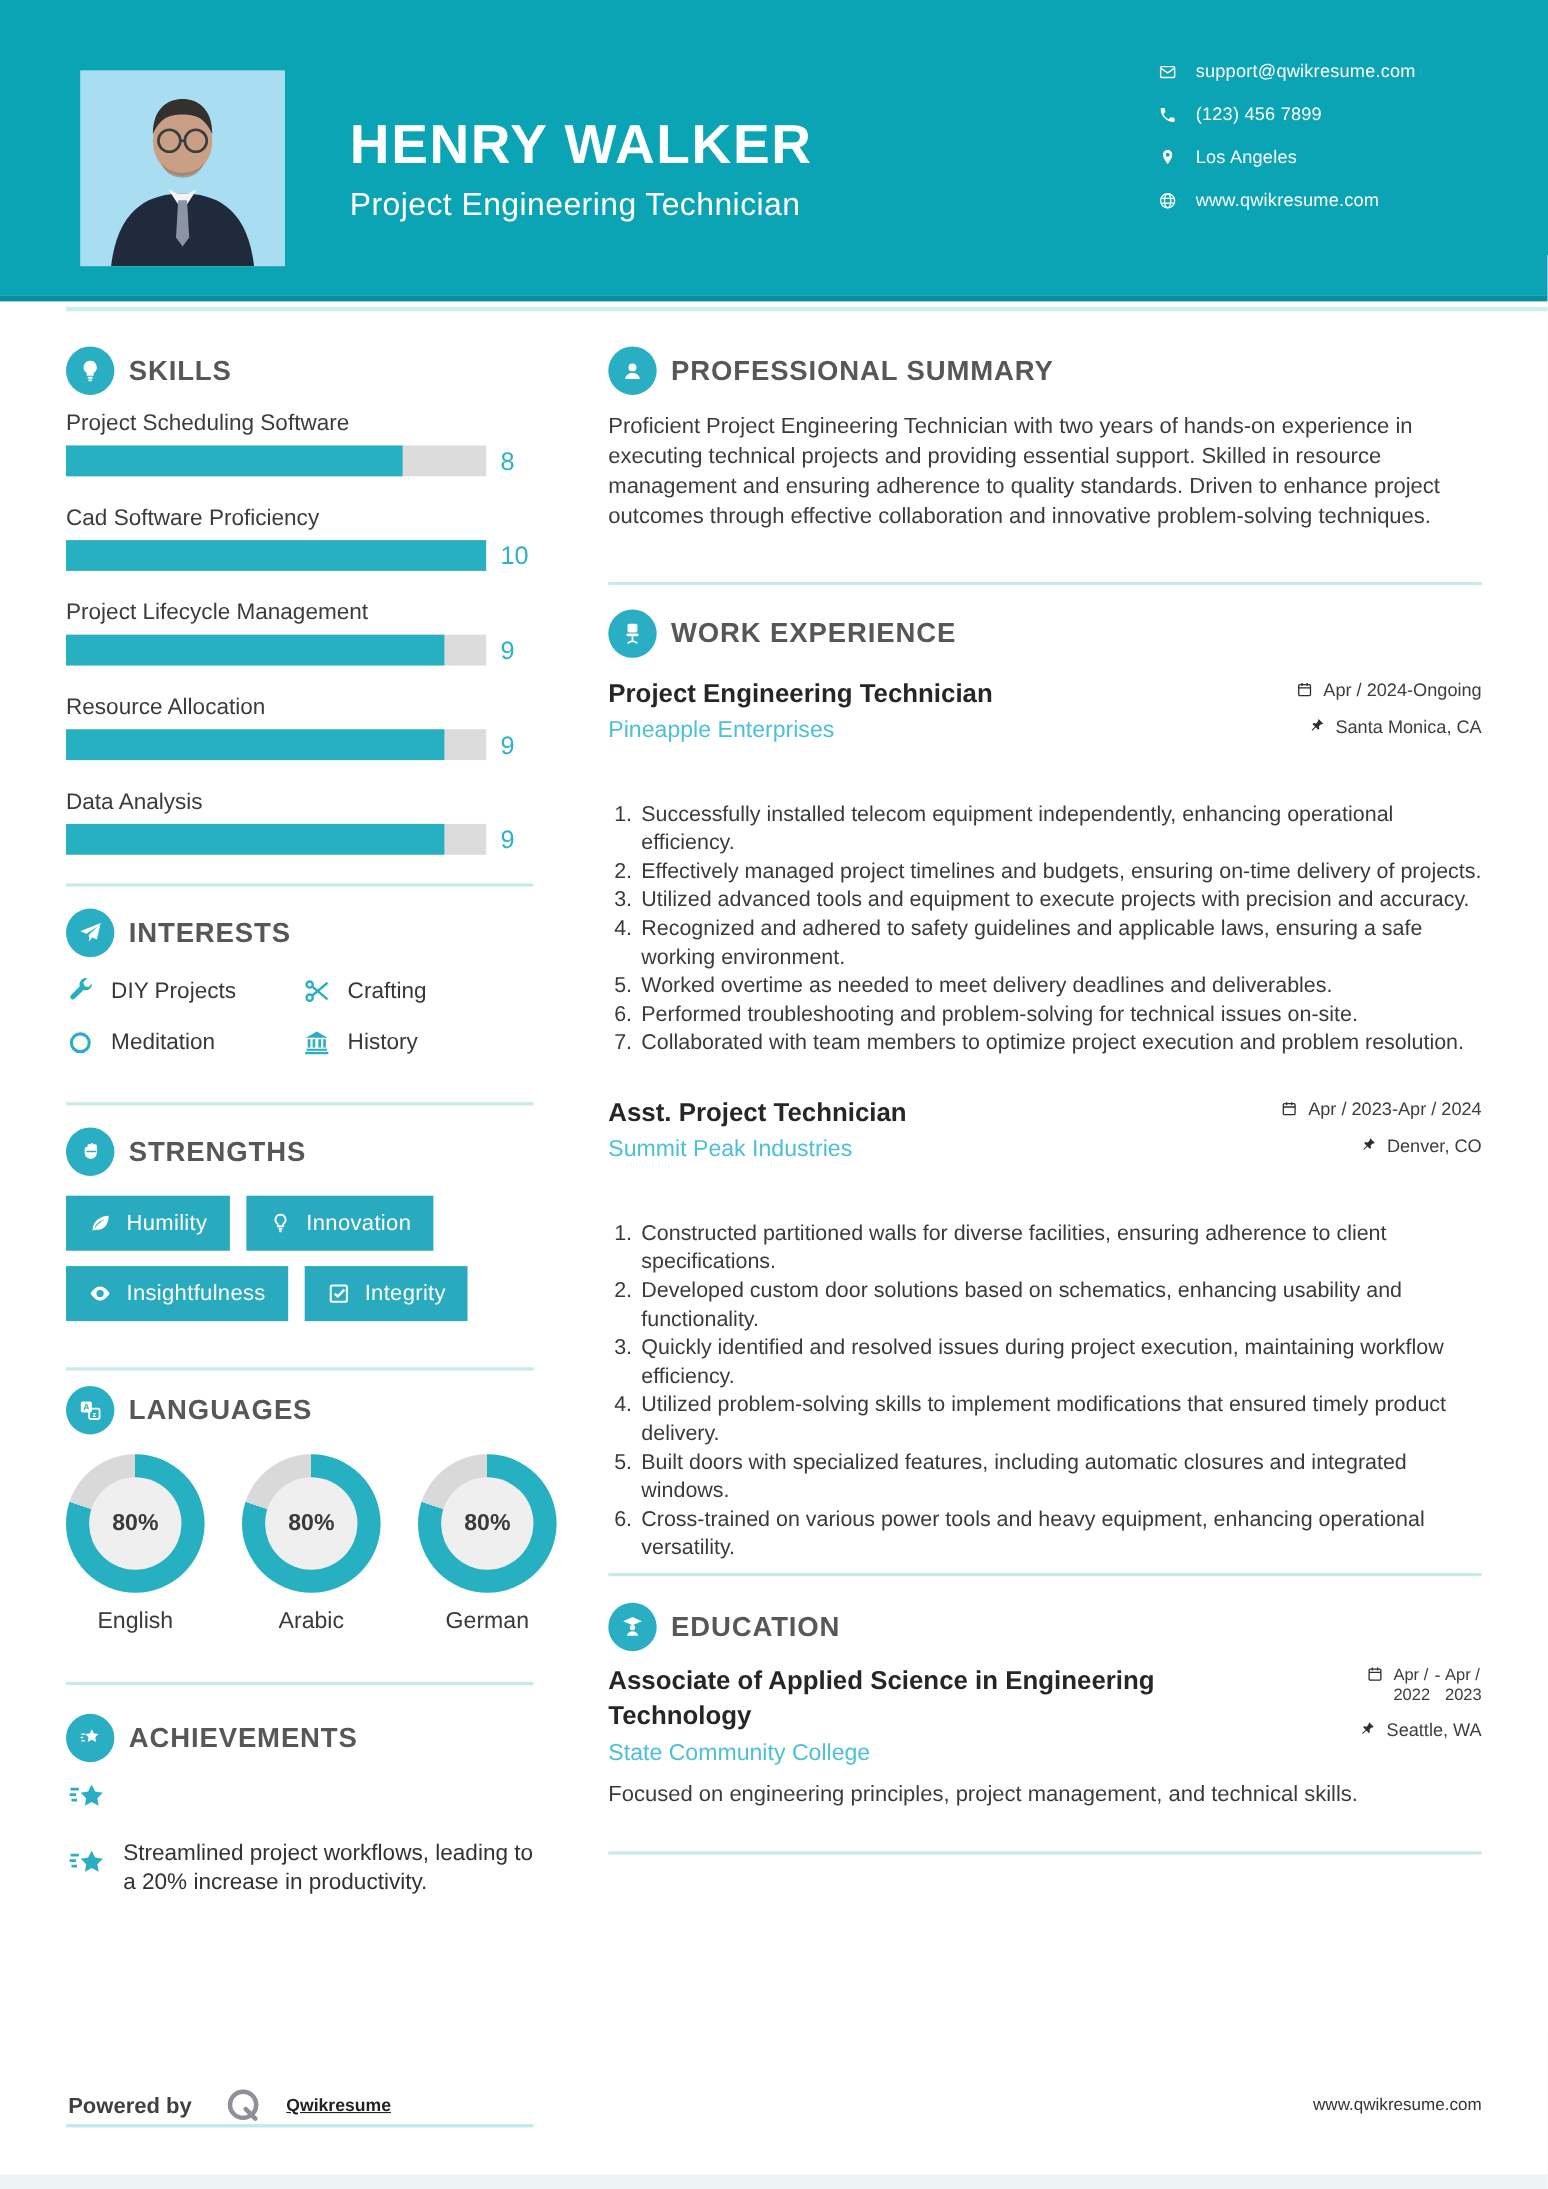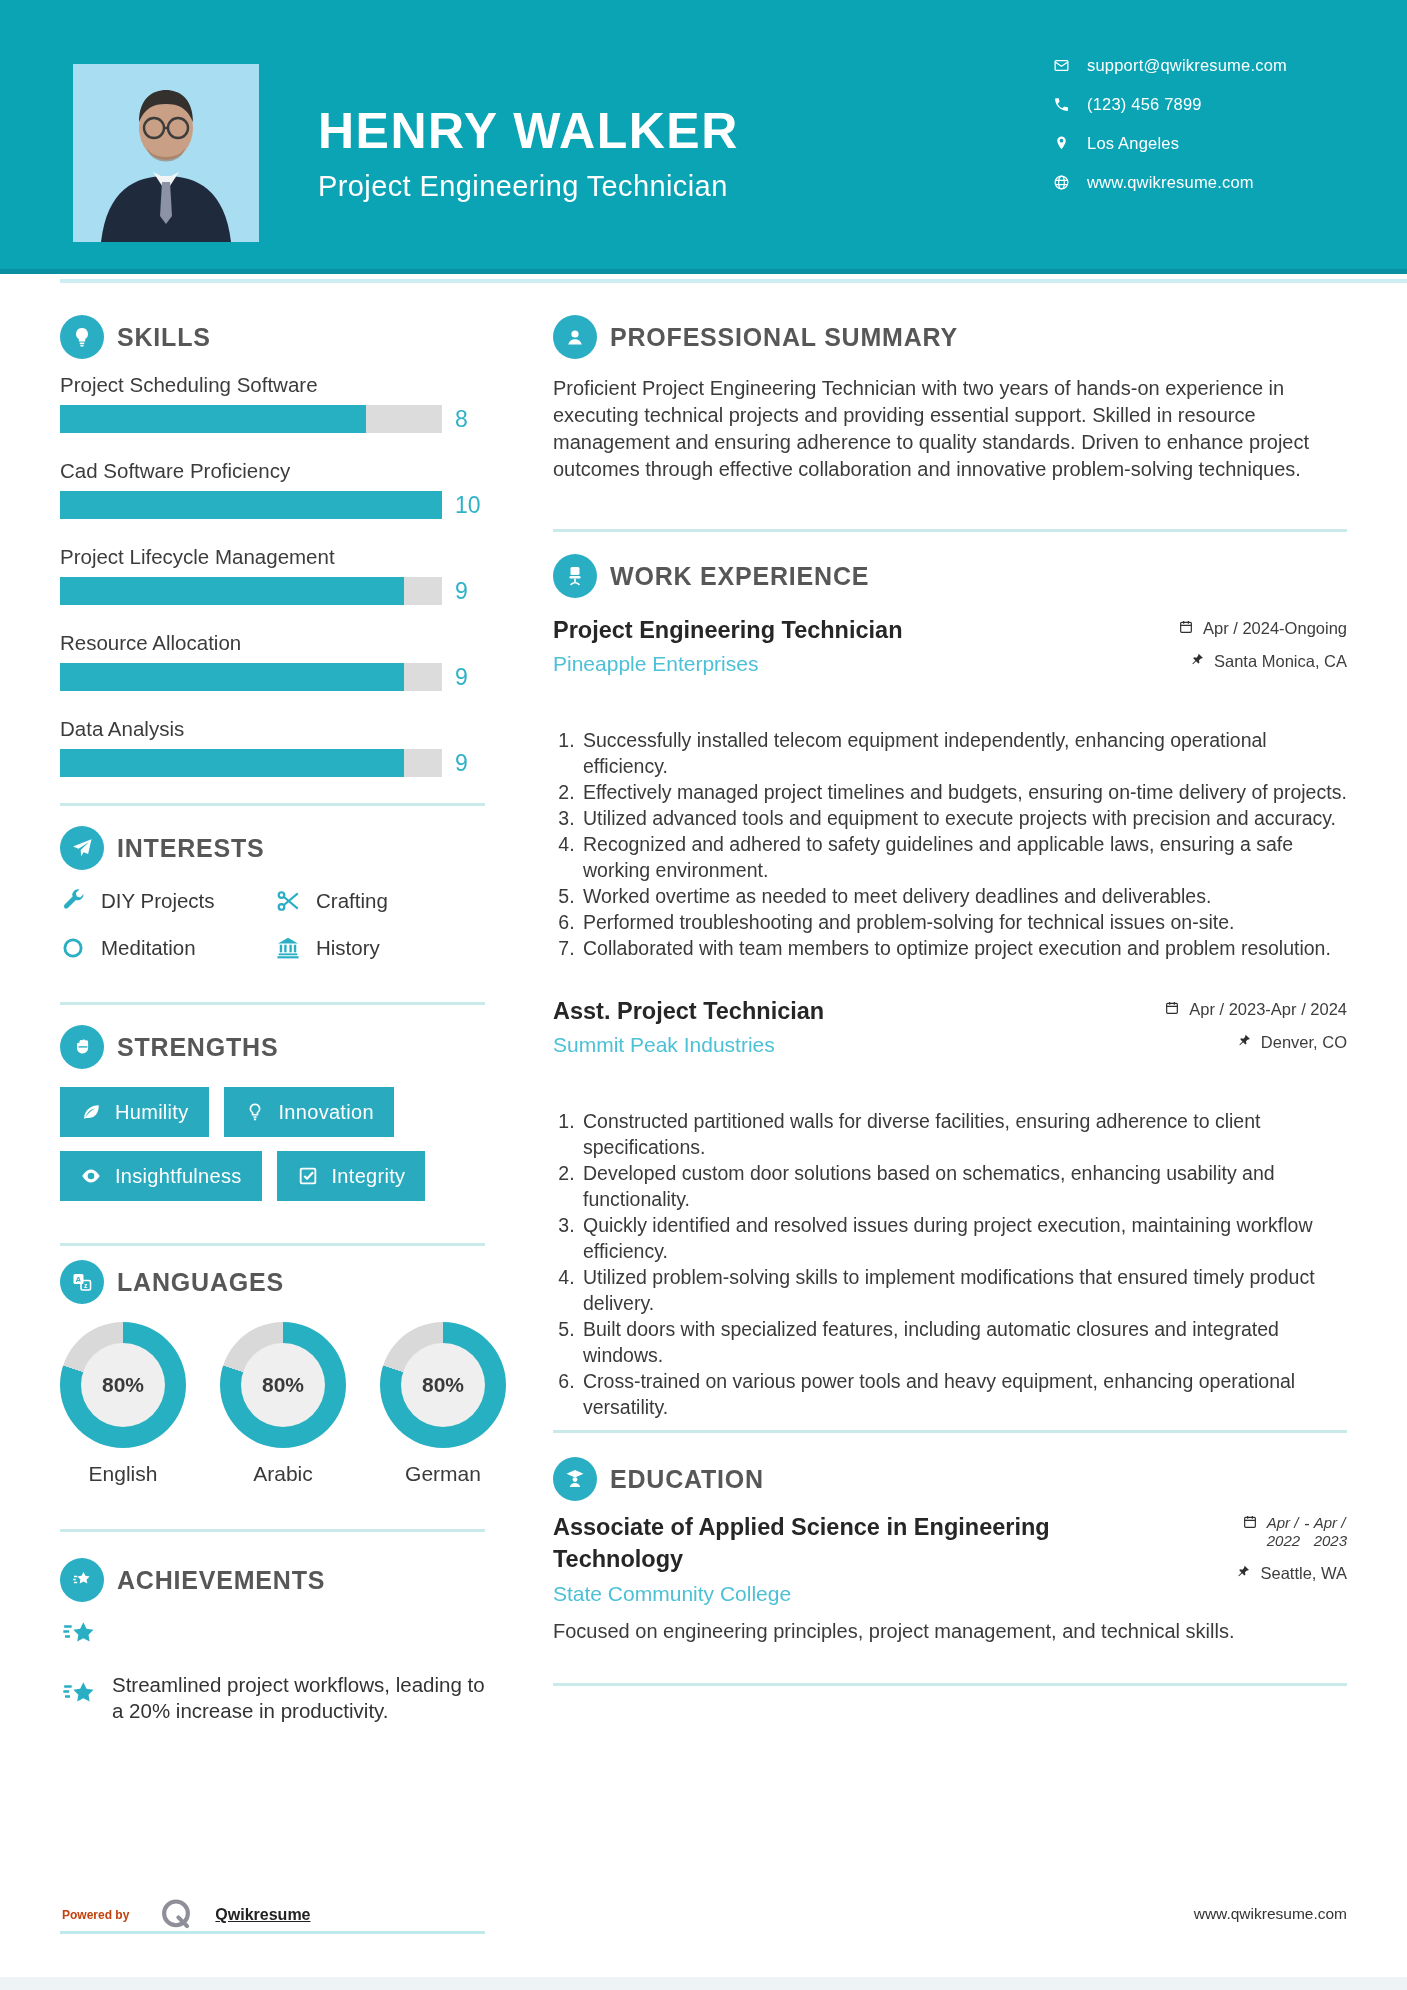--- a/index.html
+++ b/index.html
@@ -78,33 +78,33 @@
   .summary-text { margin-top:16px; font-size:20px; line-height:27px; color:#3b3b3b; }
 
   .job { margin-top:18px; }
   .job2 { margin-top:36px; }
   .job-head { display:flex; justify-content:space-between; }
   .job-name { font-size:23.5px; font-weight:700; color:#262626; line-height:29px; max-width:540px; }
   .company { margin-top:7px; font-size:21px; color:#4cc0d6; }
   .job-meta { text-align:right; flex:0 0 auto; padding-top:3px; }
   .meta-row { display:flex; justify-content:flex-end; color:#3d3d3d; font-size:16.5px; margin-bottom:14px; }
   .meta-row svg { width:16px; height:16px; margin-right:9px; color:#2f2f2f; }
-  .date-col { display:inline-block; text-align:left; font-size:15px; line-height:18px;font-style:italic; }
+  .date-col { display:inline-block; text-align:left; font-size:15px; line-height:18px; }
   .date-dash { margin:0 4px; }
   .bullets { margin-top:42px; padding-left:27px; font-size:19.5px; line-height:26px; color:#3a3a3a; }
   .bullets li { padding-left:3px; }
 
   .edu-block { margin-top:10px; }
   .edu-head { display:flex; justify-content:space-between; }
   .degree { font-size:23.5px; font-weight:700; color:#262626; line-height:32px; max-width:560px; }
   .edu-desc { margin-top:12px; font-size:20px; line-height:27px; color:#3b3b3b; }
 
   
   .powered { position:absolute; left:62px; top:1896px; display:flex; align-items:center; }
-  .powered-label { font-size:12px; font-weight:700; color:#c2410c; }
+  .powered-label { font-size:20px; font-weight:700; color:#404040; }
   .powered svg { width:38px; height:38px; margin-left:28px; }
   .brand-link { margin-left:20px; font-size:16px; font-weight:700; color:#222; text-decoration:underline; }
   .footer-divider { position:absolute; left:60px; top:1931px; width:425px; border:none; border-top:3px solid #bfe9ea; }
   .site-right { position:absolute; right:60px; top:1905px; font-size:15.5px; color:#333; }
   .page-bottom { position:absolute; left:0; top:1977px; width:1407px; height:13px; background:#eef3f5; }
 </style>
 </head>
 <body>
 
 <div class="page">

